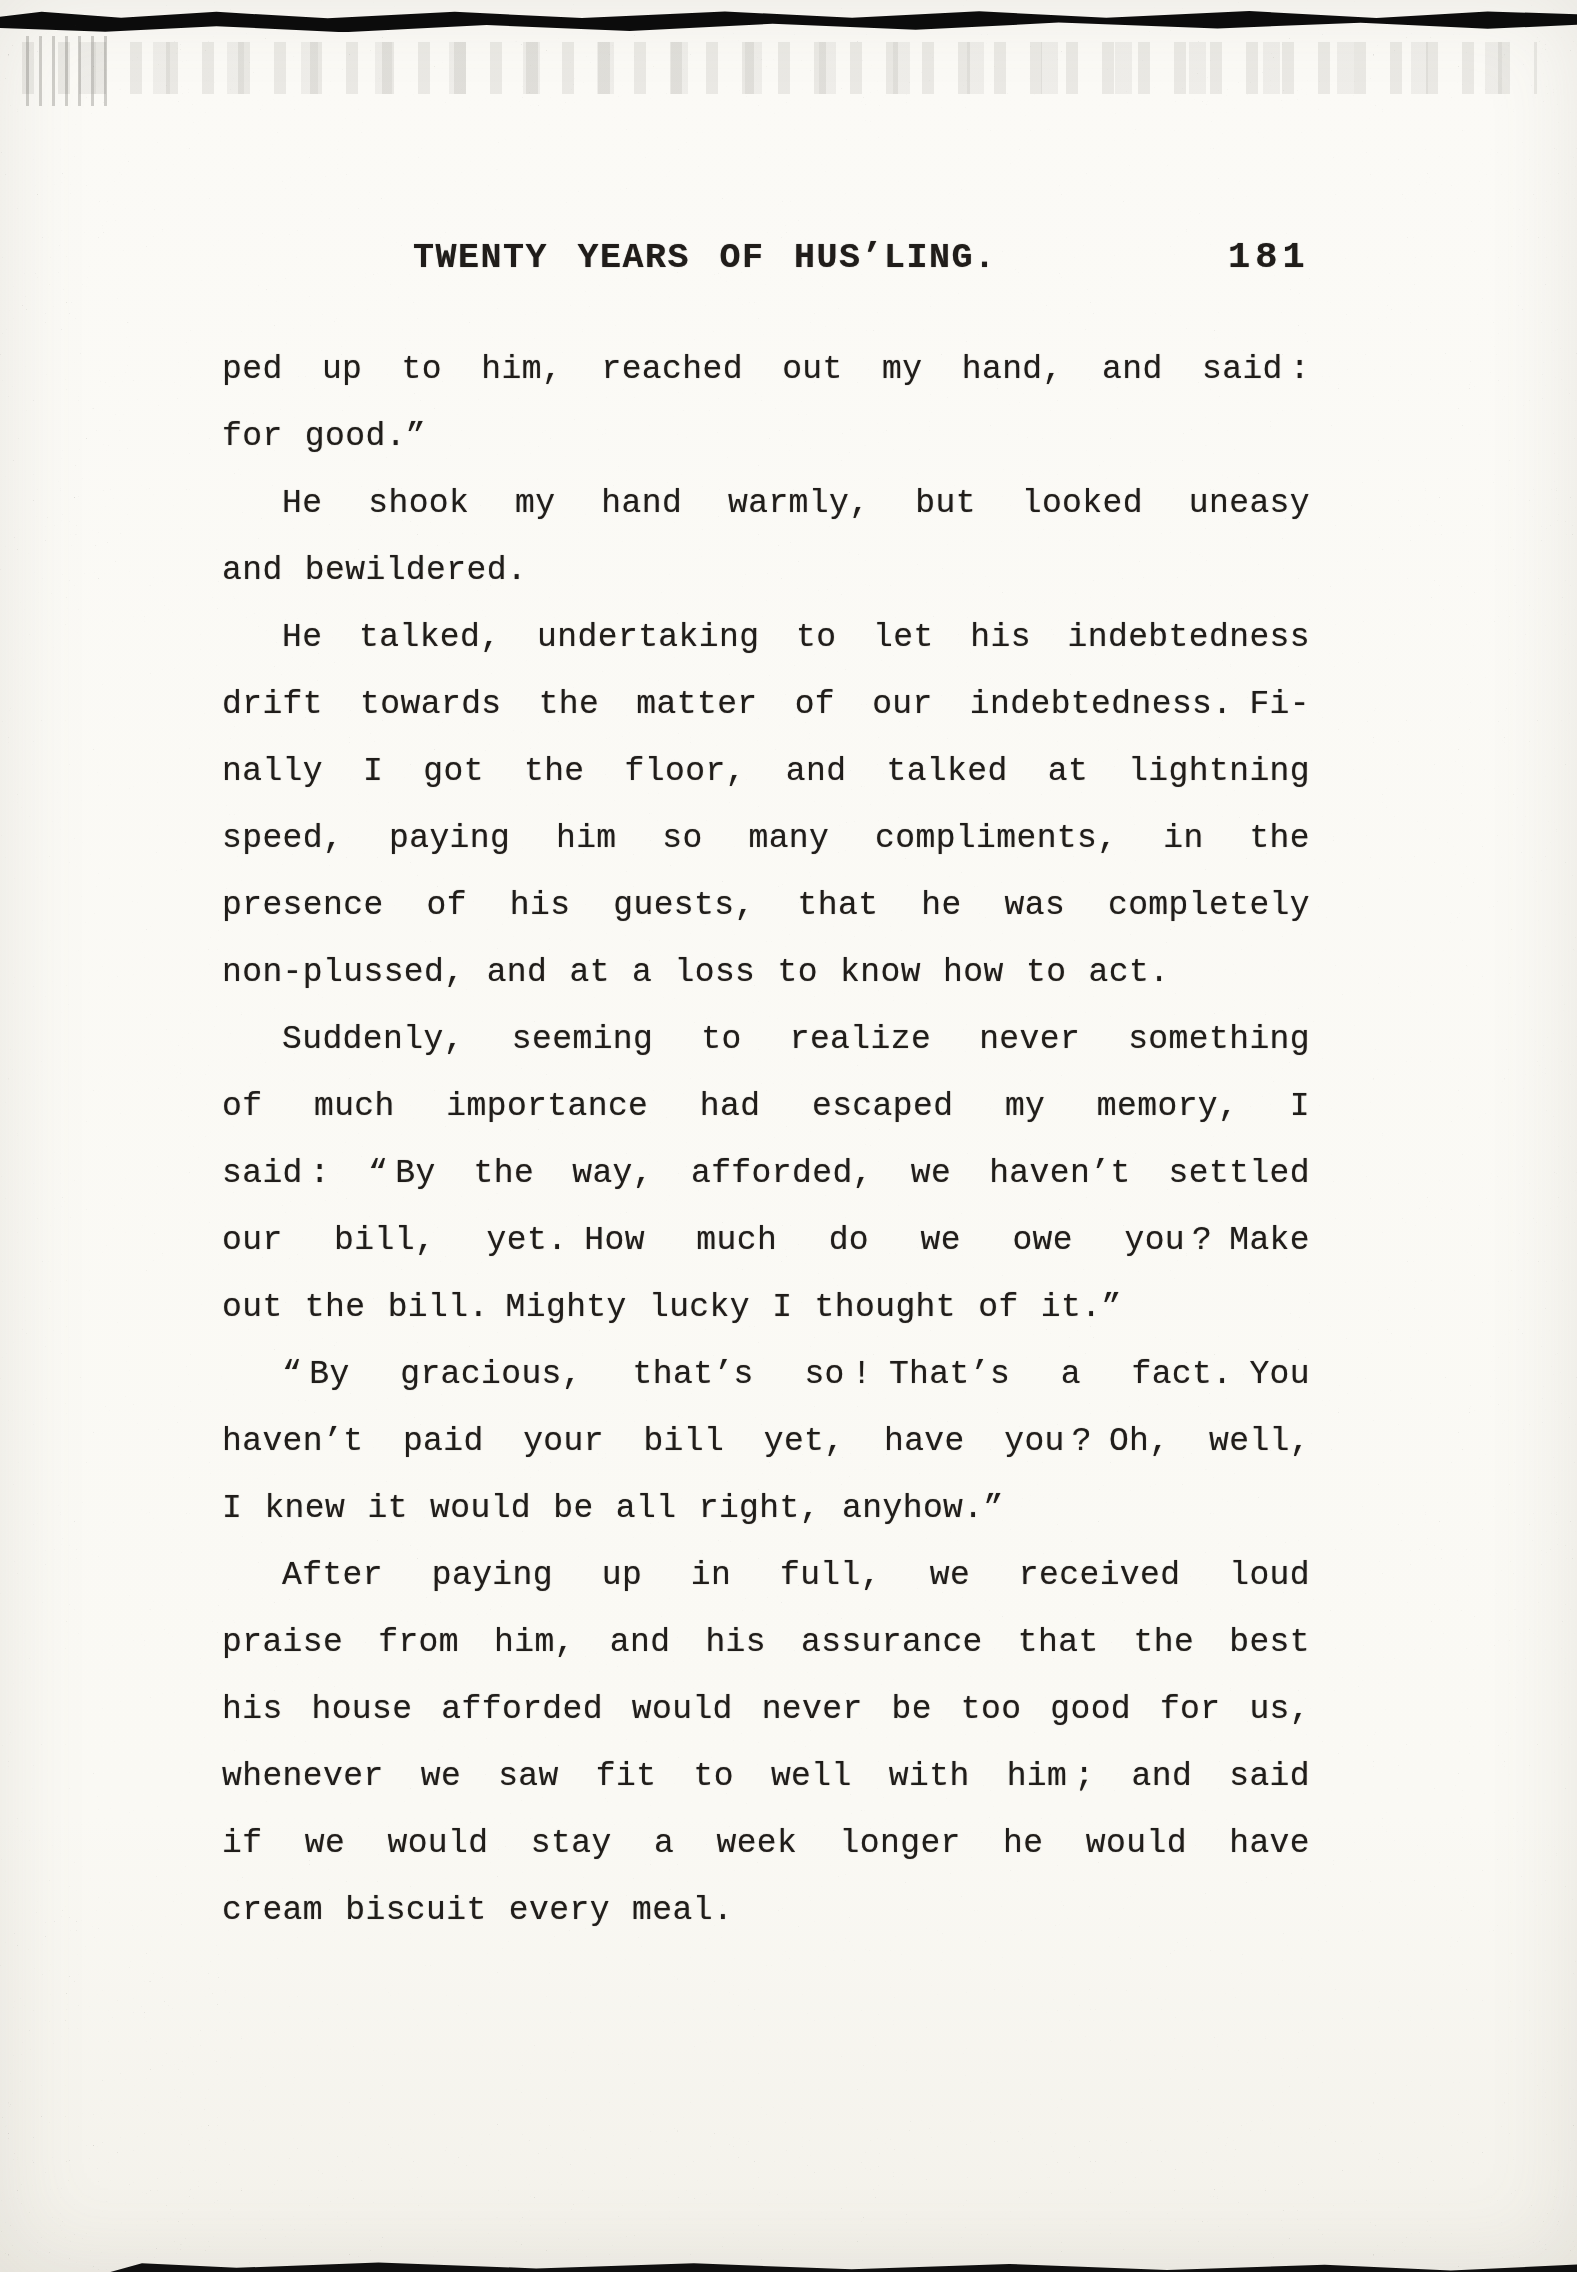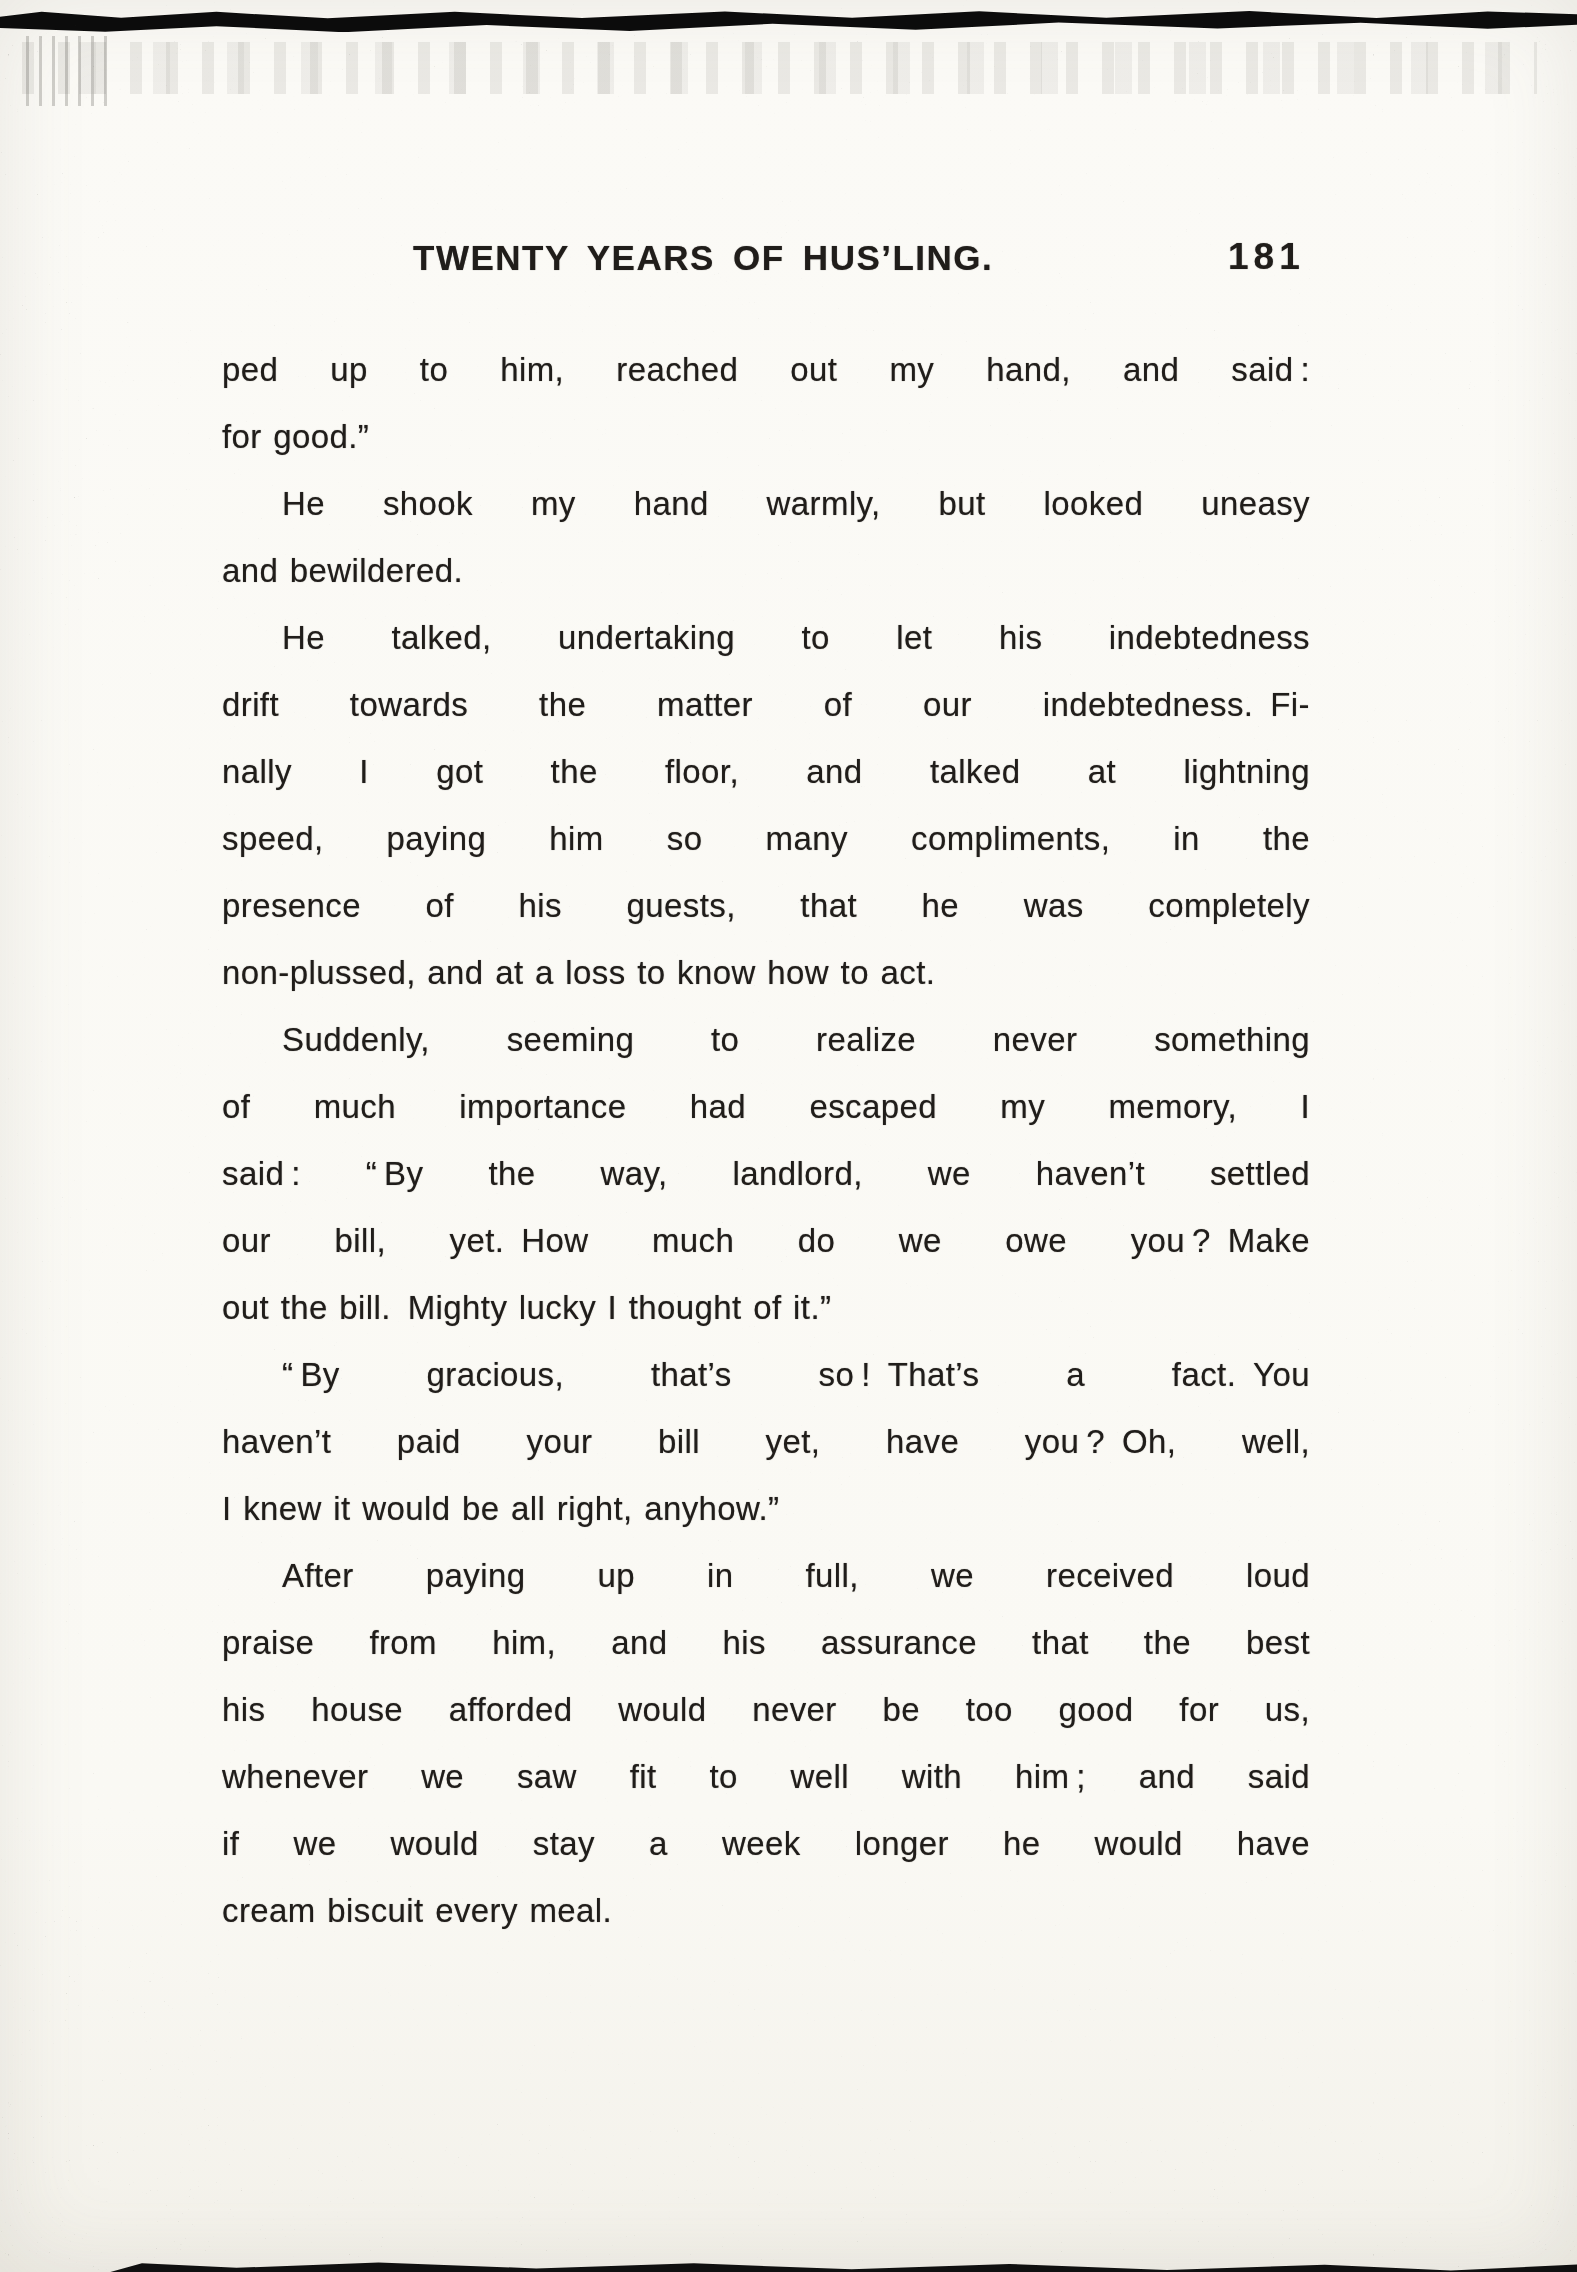--- a/index.html
+++ b/index.html
@@ -7,21 +7,21 @@
     padding: 0;
     background: #e8e6e1;
   }
   .page {
     position: relative;
     width: 1577px;
     height: 2272px;
     margin: 0 auto;
     background: linear-gradient(180deg, #fbfaf6 0%, #faf9f4 80%, #f3f1ea 100%);
     overflow: hidden;
-    font-family: Liberation Sans, sans-serif;
+    font-family: Liberation Mono, monospace;
     color: #201d1a;
     box-shadow: inset 0 0 90px rgba(120,114,102,0.14);
   }
 
   
   .top-bar {
     position: absolute;
     top: 7px; left: -6px; right: -6px; height: 24px;
     background: #0c0c0c;
     transform: rotate(-0.15deg);
@@ -111,21 +111,21 @@
     <div class="line indent">He shook my hand warmly, but looked uneasy</div>
     <div class="line end">and bewildered.</div>
     <div class="line indent">He talked, undertaking to let his indebtedness</div>
     <div class="line">drift towards the matter of our indebtedness. Fi-</div>
     <div class="line">nally I got the floor, and talked at lightning</div>
     <div class="line">speed, paying him so many compliments, in the</div>
     <div class="line">presence of his guests, that he was completely</div>
     <div class="line end">non-plussed, and at a loss to know how to act.</div>
     <div class="line indent">Suddenly, seeming to realize never something</div>
     <div class="line">of much importance had escaped my memory, I</div>
-    <div class="line">said : “ By the way, landlord, we haven’t settled</div>
+    <div class="line">said : “ By the way, afforded, we haven’t settled</div>
     <div class="line">our bill, yet. How much do we owe you ? Make</div>
     <div class="line end">out the bill. Mighty lucky I thought of it.”</div>
     <div class="line indent">“ By gracious, that’s so ! That’s a fact. You</div>
     <div class="line">haven’t paid your bill yet, have you ? Oh, well,</div>
     <div class="line end">I knew it would be all right, anyhow.”</div>
     <div class="line indent">After paying up in full, we received loud</div>
     <div class="line">praise from him, and his assurance that the best</div>
     <div class="line">his house afforded would never be too good for us,</div>
     <div class="line">whenever we saw fit to well with him ; and said</div>
     <div class="line">if we would stay a week longer he would have</div>

